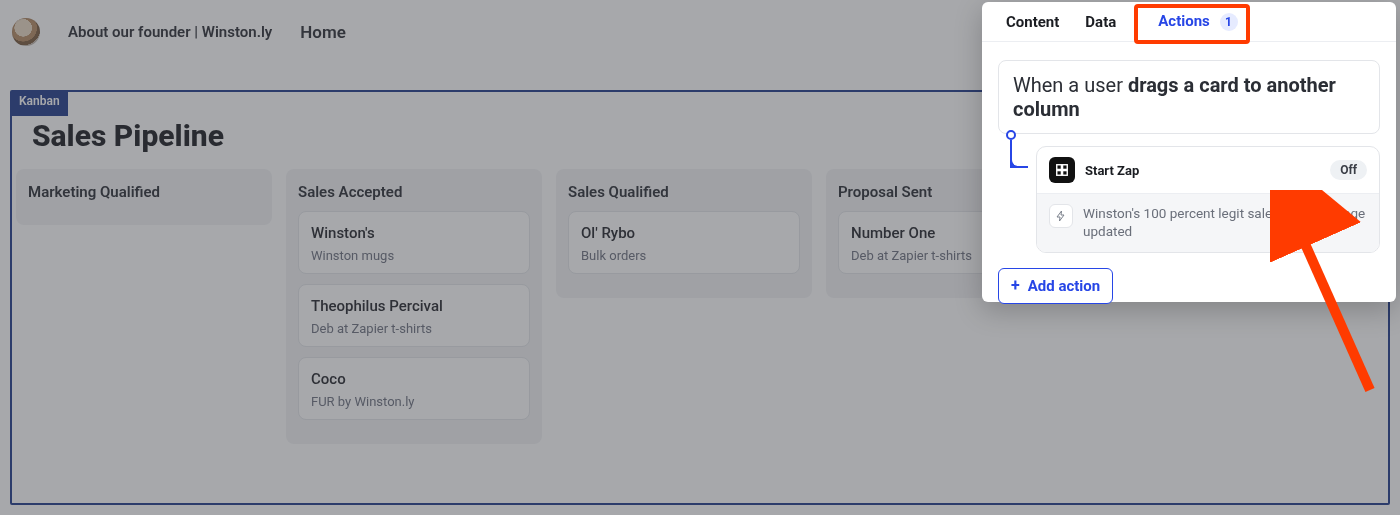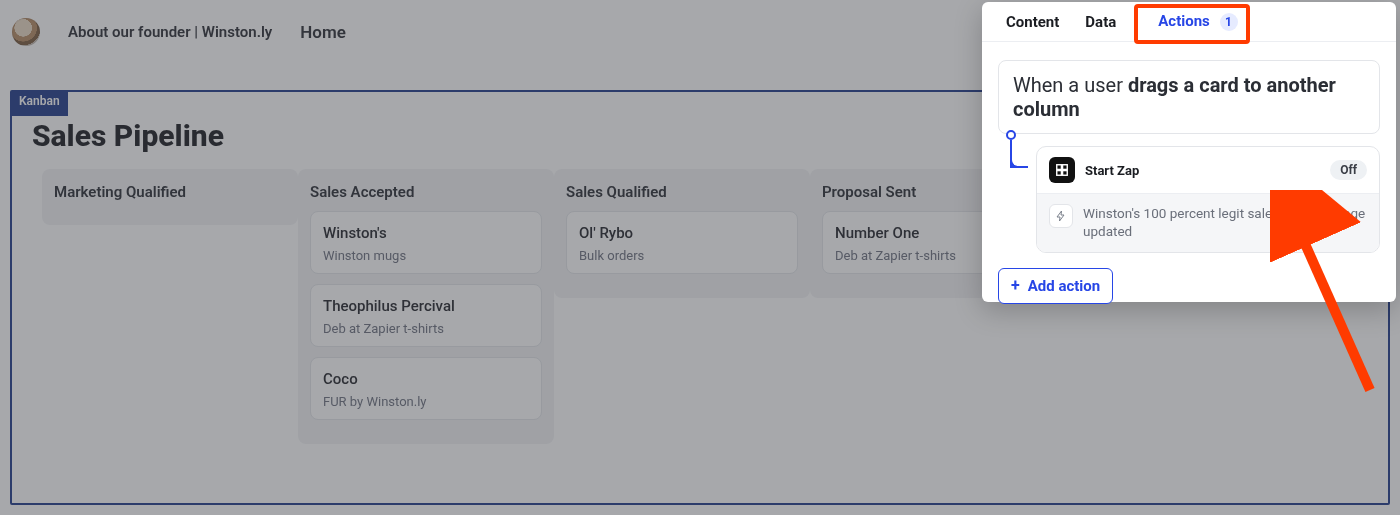--- a/index.html
+++ b/index.html
@@ -18,21 +18,21 @@
   .crumb { font-size: 15px; color: #2c2f36; font-weight: 600; }
   .nav-home { font-size: 17px; color: #2c2f36; font-weight: 600; }
 
   .board-wrap { position: absolute; left: 10px; right: 10px; top: 90px; bottom: 10px; border: 2px solid #1f3b8a; border-radius: 2px; background: #fff; }
   .board-tag {
     position: absolute; top: -1px; left: -1px; background: #1f3b8a; color: #fff;
     font-size: 12px; font-weight: 600; padding: 3px 8px 8px;
   }
   .board-title { font-size: 30px; font-weight: 800; color: #1b1d22; padding: 26px 20px 16px; }
 
-  .cols { display: flex; gap: 0; padding: 0 30px 20px; align-items: flex-start; }
+  .cols { display: flex; gap: 14px; padding: 0 4px 20px; align-items: flex-start; }
   .col { background: #f2f3f5; border-radius: 8px; padding: 14px 12px 14px; width: 256px; flex: 0 0 256px; }
   .col-h { font-size: 15px; font-weight: 600; color: #2b2e35; margin-bottom: 10px; }
   .card { background: #fff; border: 1px solid #e3e5e9; border-radius: 8px; padding: 12px 12px 10px; margin-bottom: 10px; }
   .card-t { font-size: 15px; color: #24262c; font-weight: 500; }
   .card-s { font-size: 13px; color: #6d7280; margin-top: 6px; }
 
   .scrim { position: absolute; inset: 0; background: rgba(60,62,68,.45); }
 
   
   .panel {

